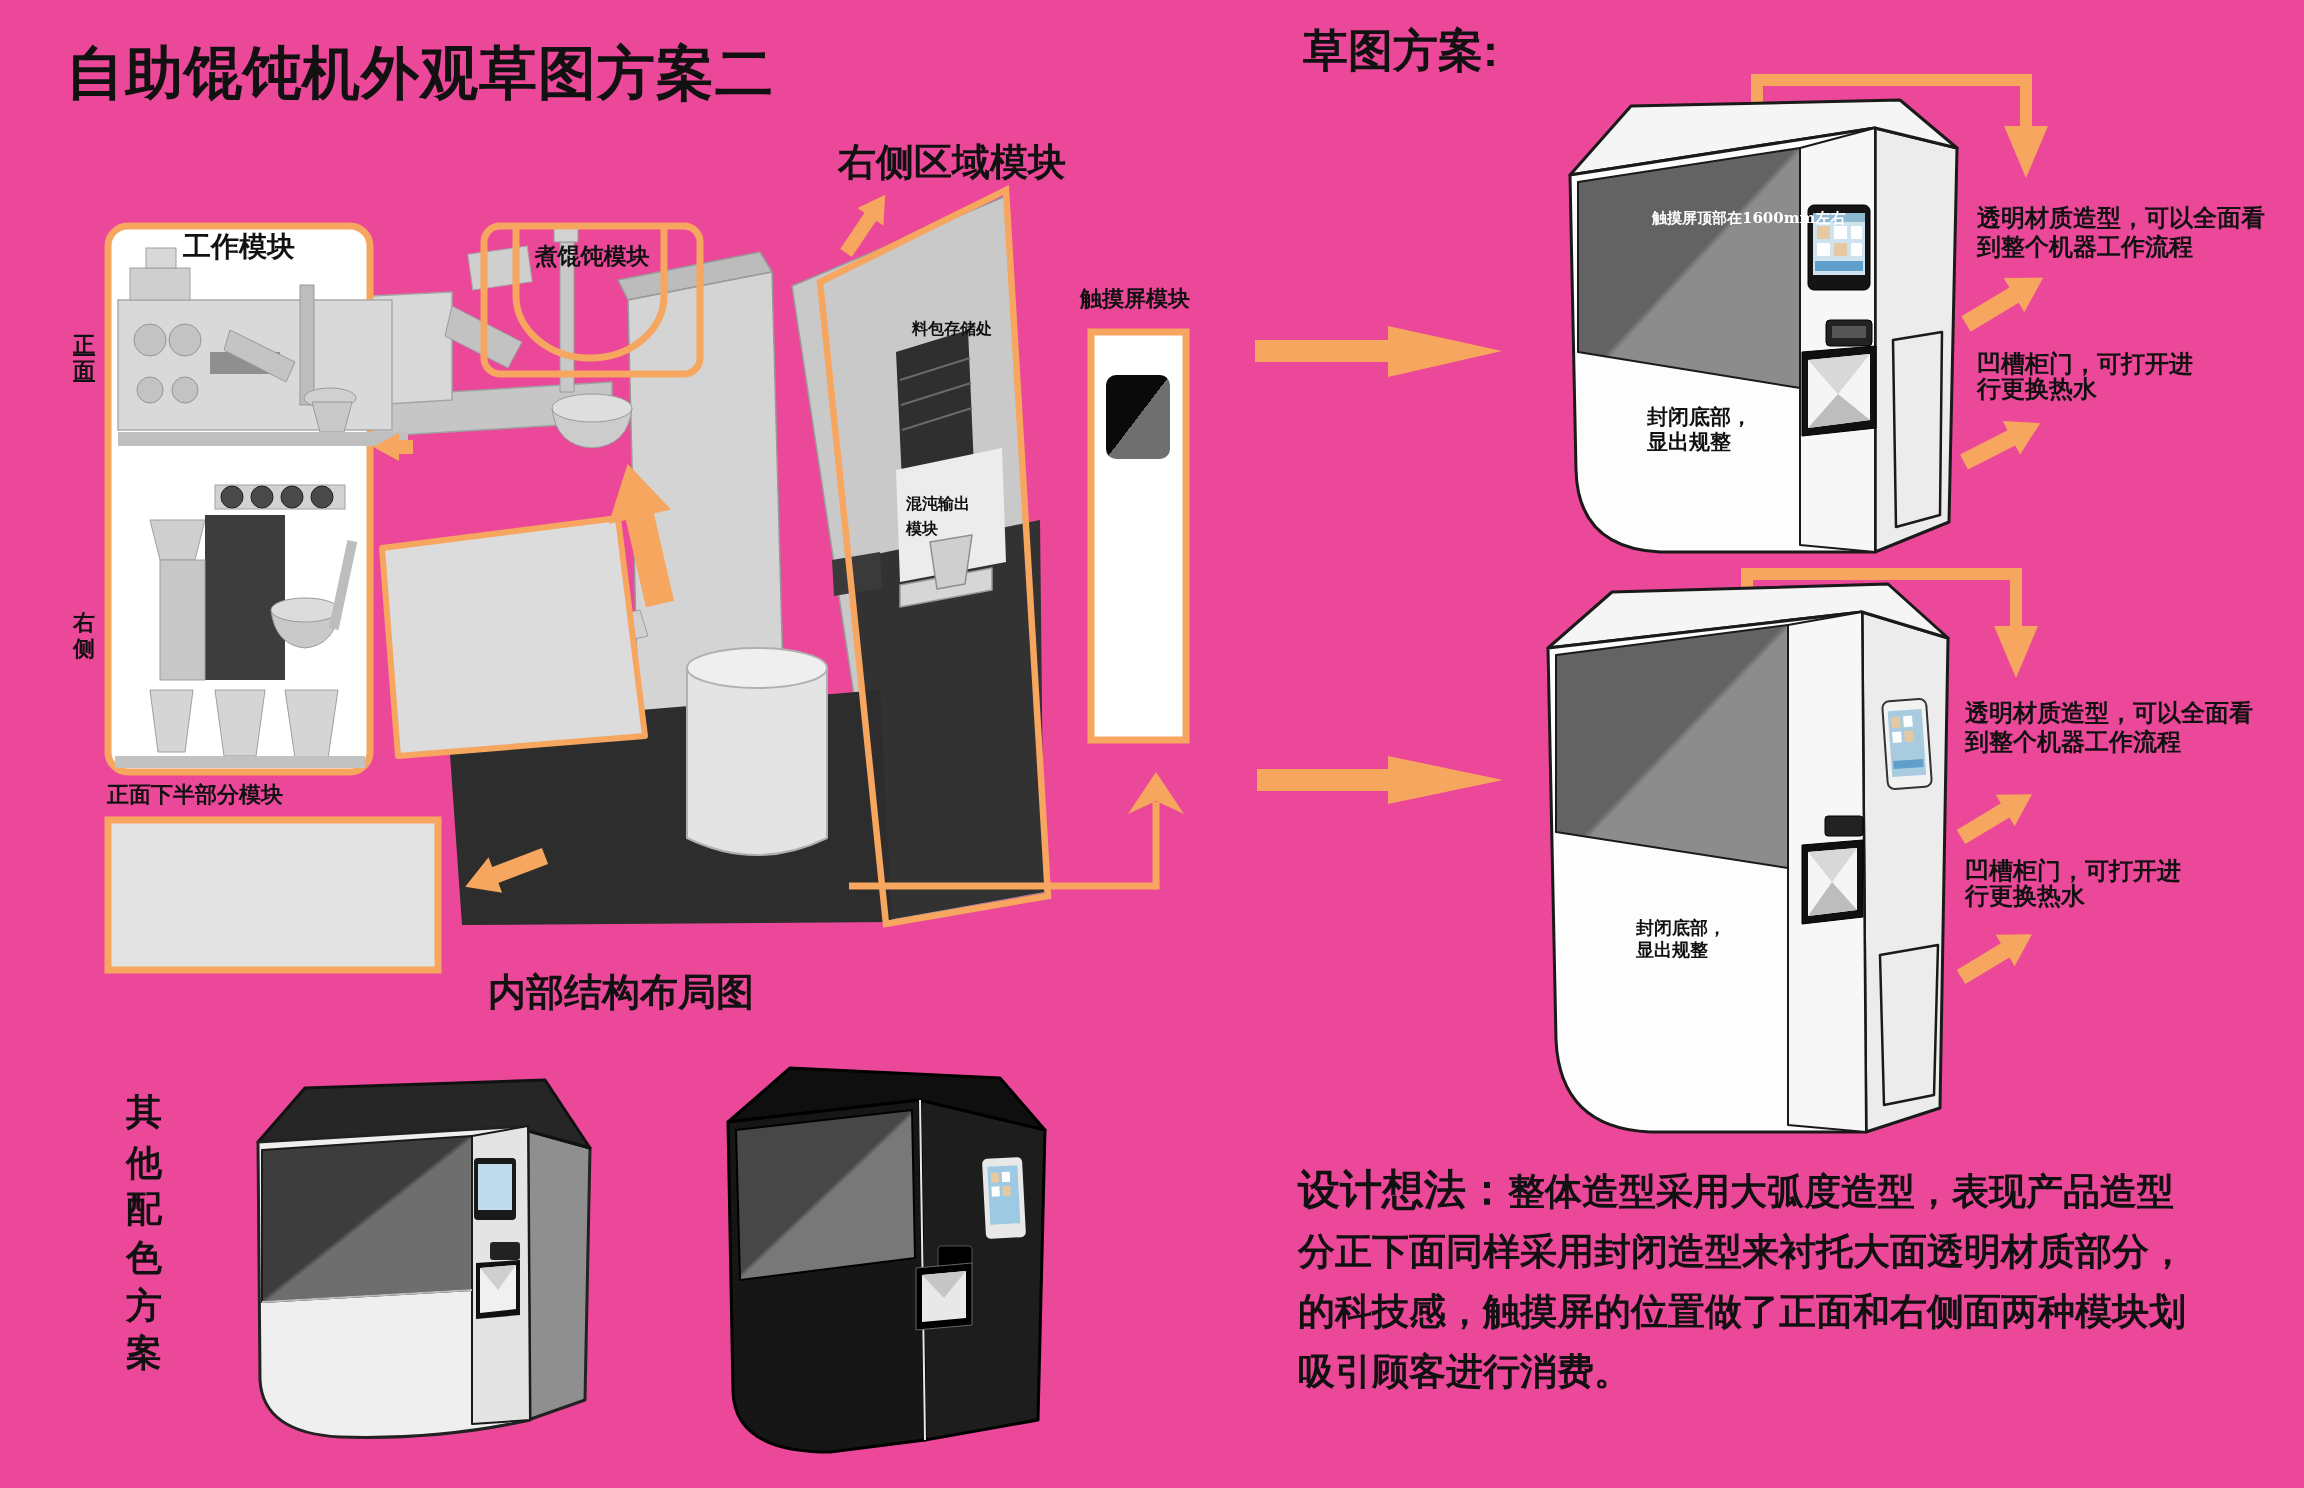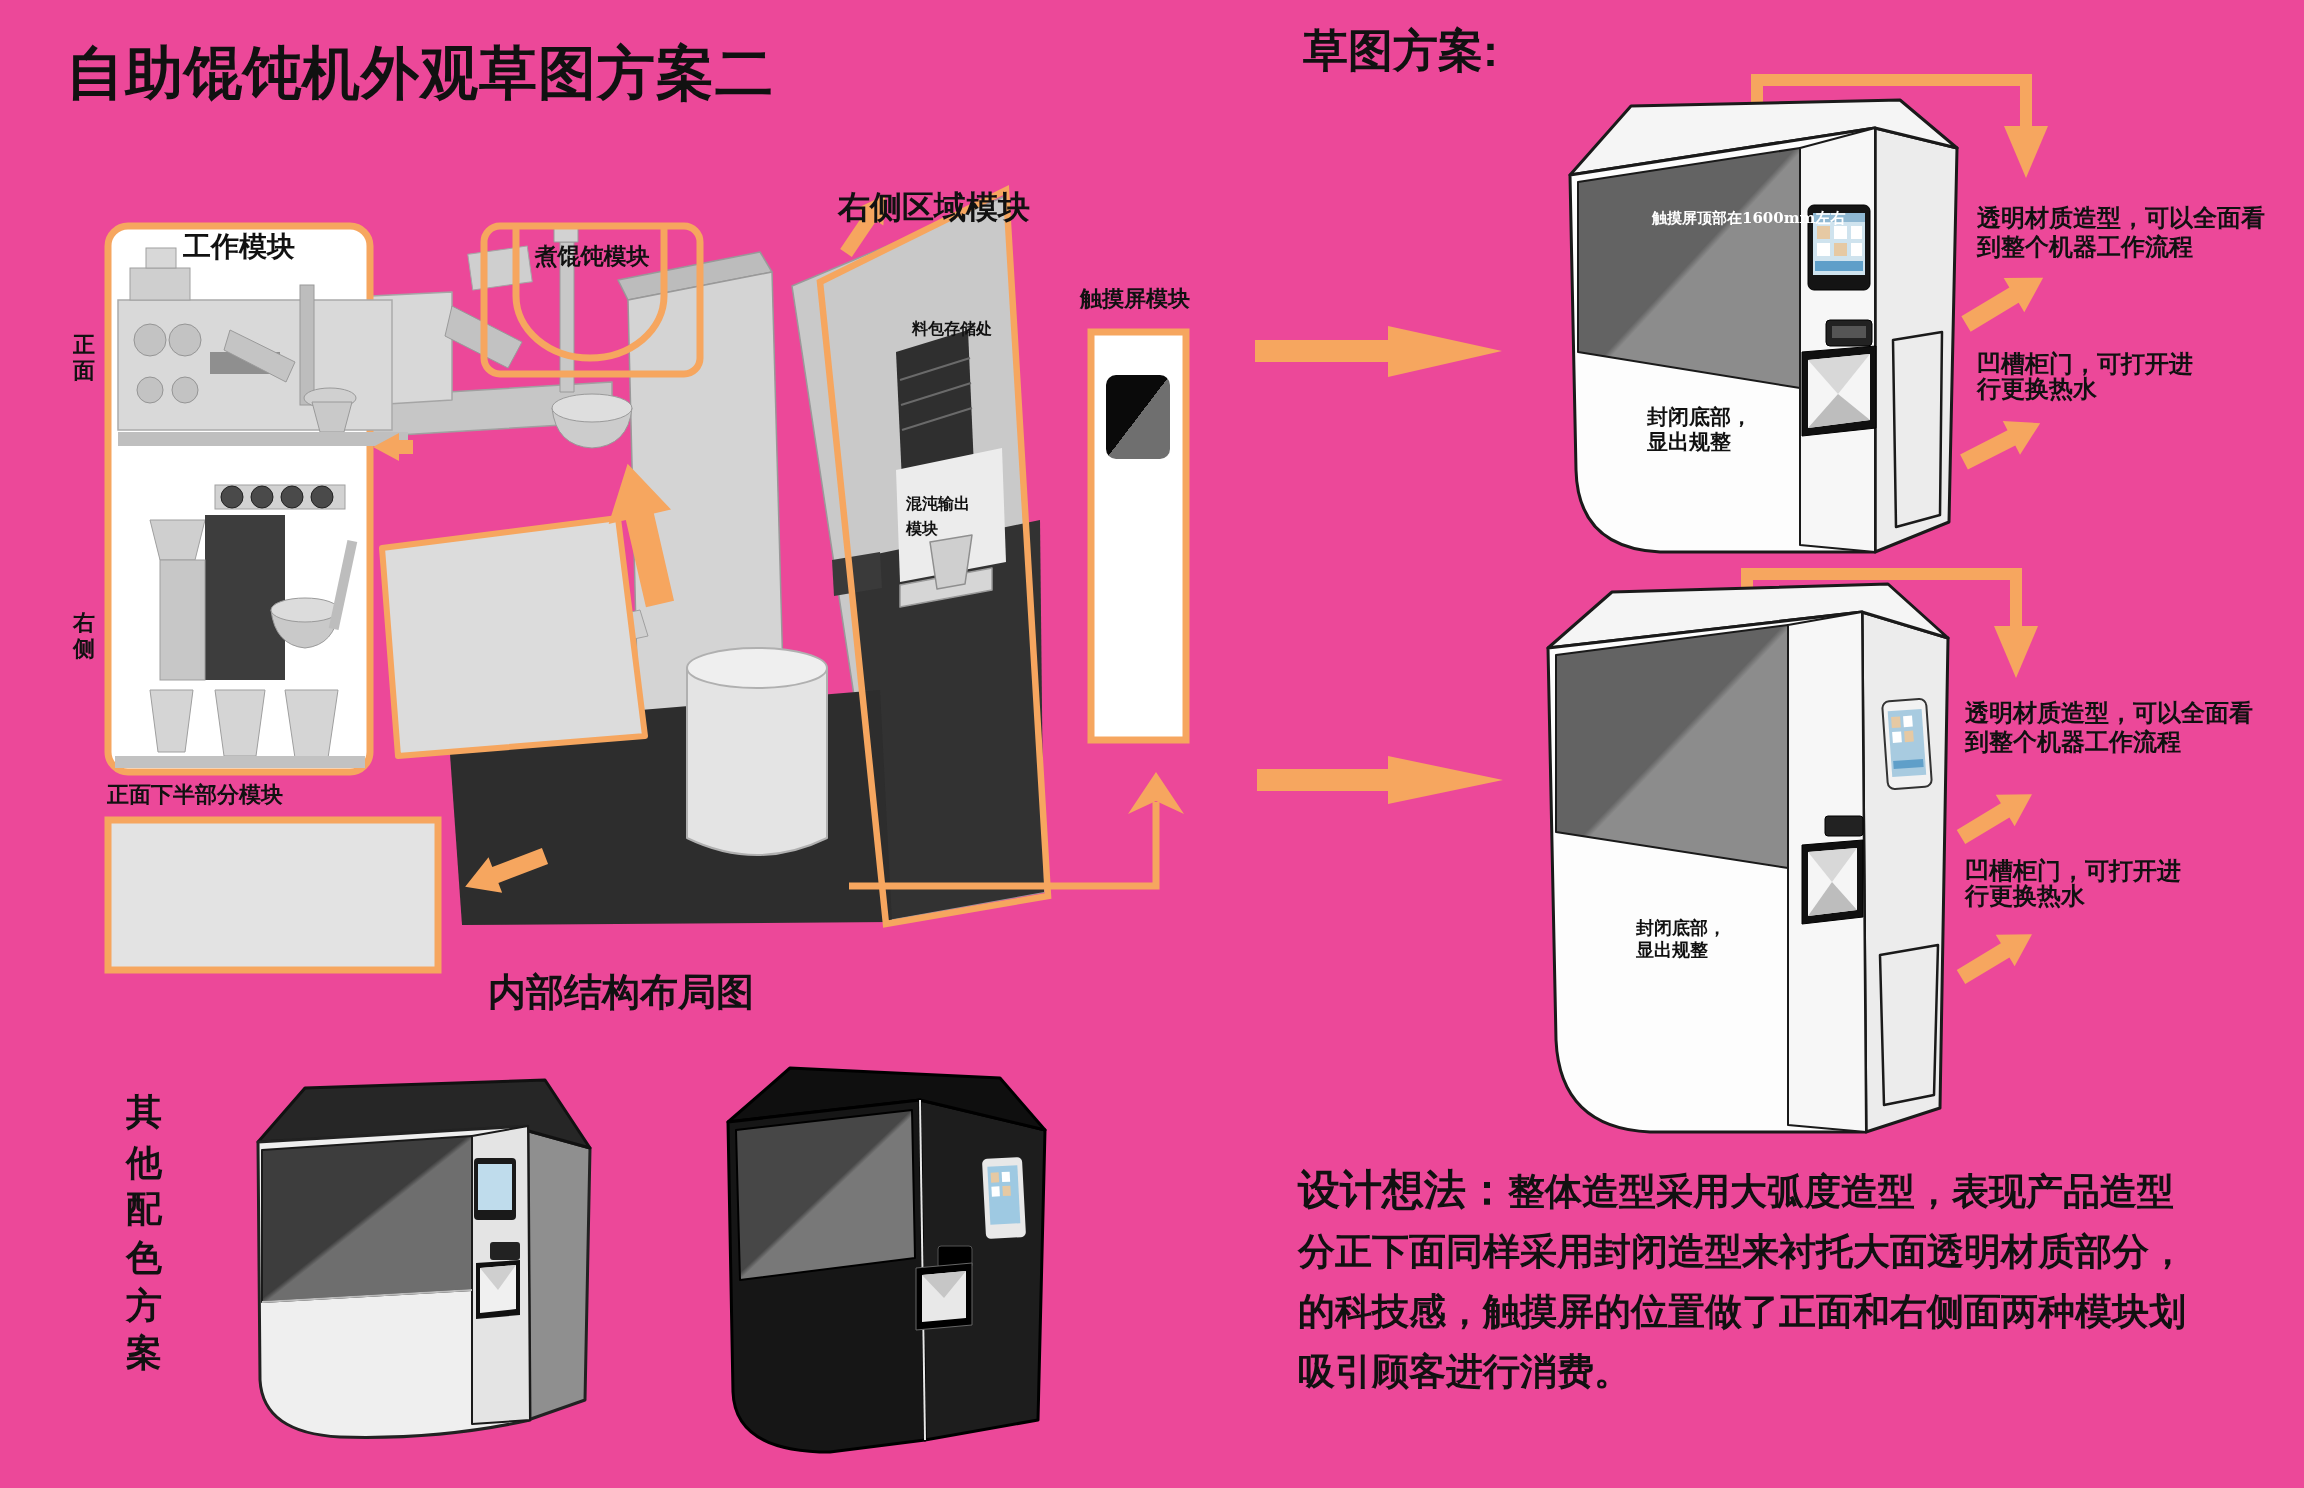--- a/index.html
+++ b/index.html
@@ -244,29 +244,29 @@
     <polygon points="916,1268 972,1263 972,1325 916,1330" fill="#000" stroke="#666"></polygon>
     <polygon points="922,1275 966,1271 966,1318 922,1322" fill="#e8e8e8"></polygon>
     <polygon points="922,1275 966,1271 944,1298" fill="#c6c6c6"></polygon>
   </g>
 </svg>
 
 <div class="t serif" style="left:66px;top:42px;font-size:58px;font-weight:600;letter-spacing:1px;">自助馄饨机外观草图方案二</div>
 
 <div class="t wlabel" style="left:108px;top:232px;width:262px;font-size:28px;">工作模块</div>
 
-<div class="t vert" style="left:72px;top:332px;font-size:22px;">正面</div>
+<div class="t vert" style="left:72px;top:332px;font-size:22px;text-decoration:underline;">正面</div>
 
 <div class="t vert" style="left:72px;top:610px;font-size:22px;">右侧</div>
 
 <div class="t" style="left:107px;top:783px;font-size:22px;">正面下半部分模块</div>
 
 <div class="t wlabel" style="left:484px;top:244px;width:216px;font-size:23px;">煮馄饨模块</div>
 
-<div class="t" style="left:838px;top:142px;font-size:32px;margin-top:48px;">右侧区域模块</div>
+<div class="t" style="left:838px;top:142px;font-size:38px;">右侧区域模块</div>
 
 <div class="t" style="left:912px;top:320px;font-size:16px;">料包存储处</div>
 
 <div class="t" style="left:906px;top:495px;font-size:16px;text-align:right;">混沌输出</div>
 <div class="t" style="left:906px;top:520px;font-size:16px;">模块</div>
 
 <div class="t" style="left:1080px;top:287px;font-size:22px;">触摸屏模块</div>
 
 <div class="t" style="left:488px;top:972px;font-size:38px;">内部结构布局图</div>
 

